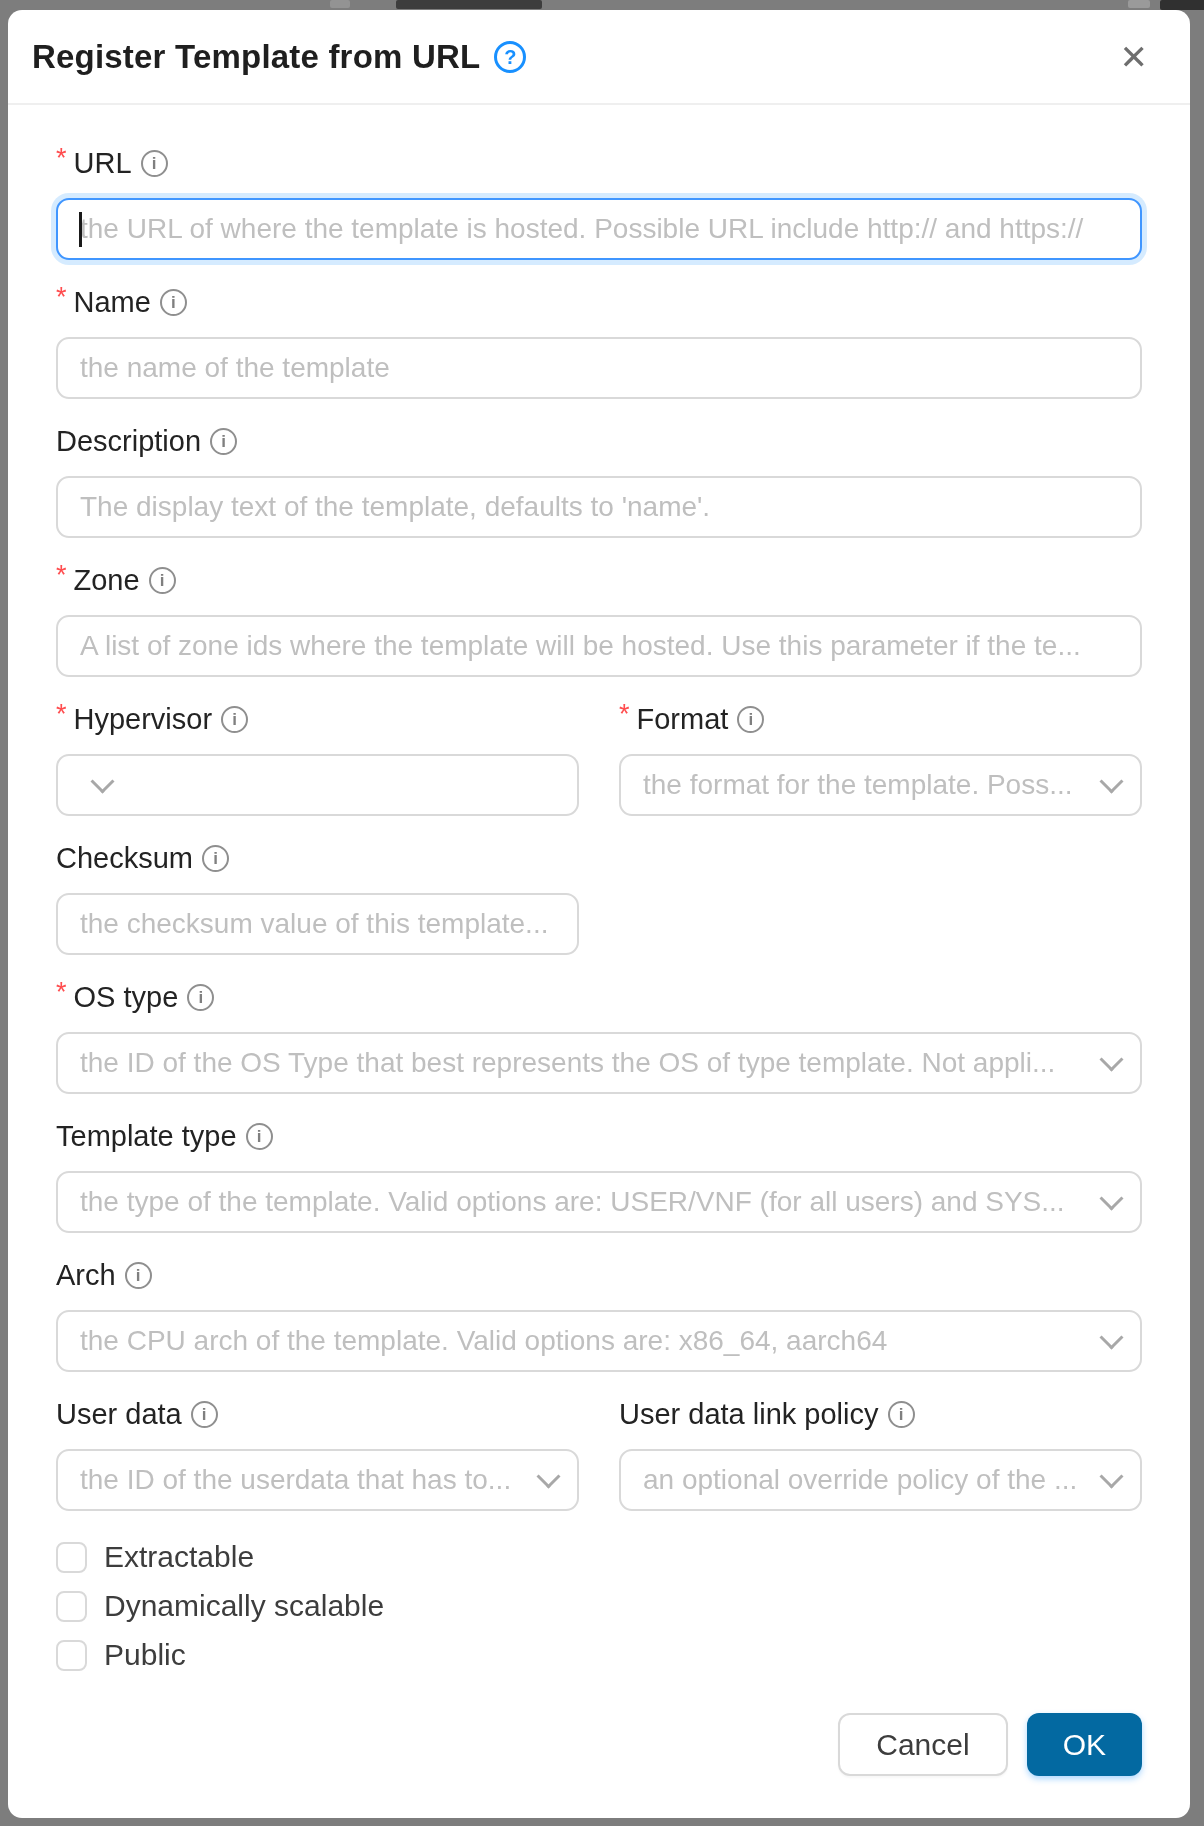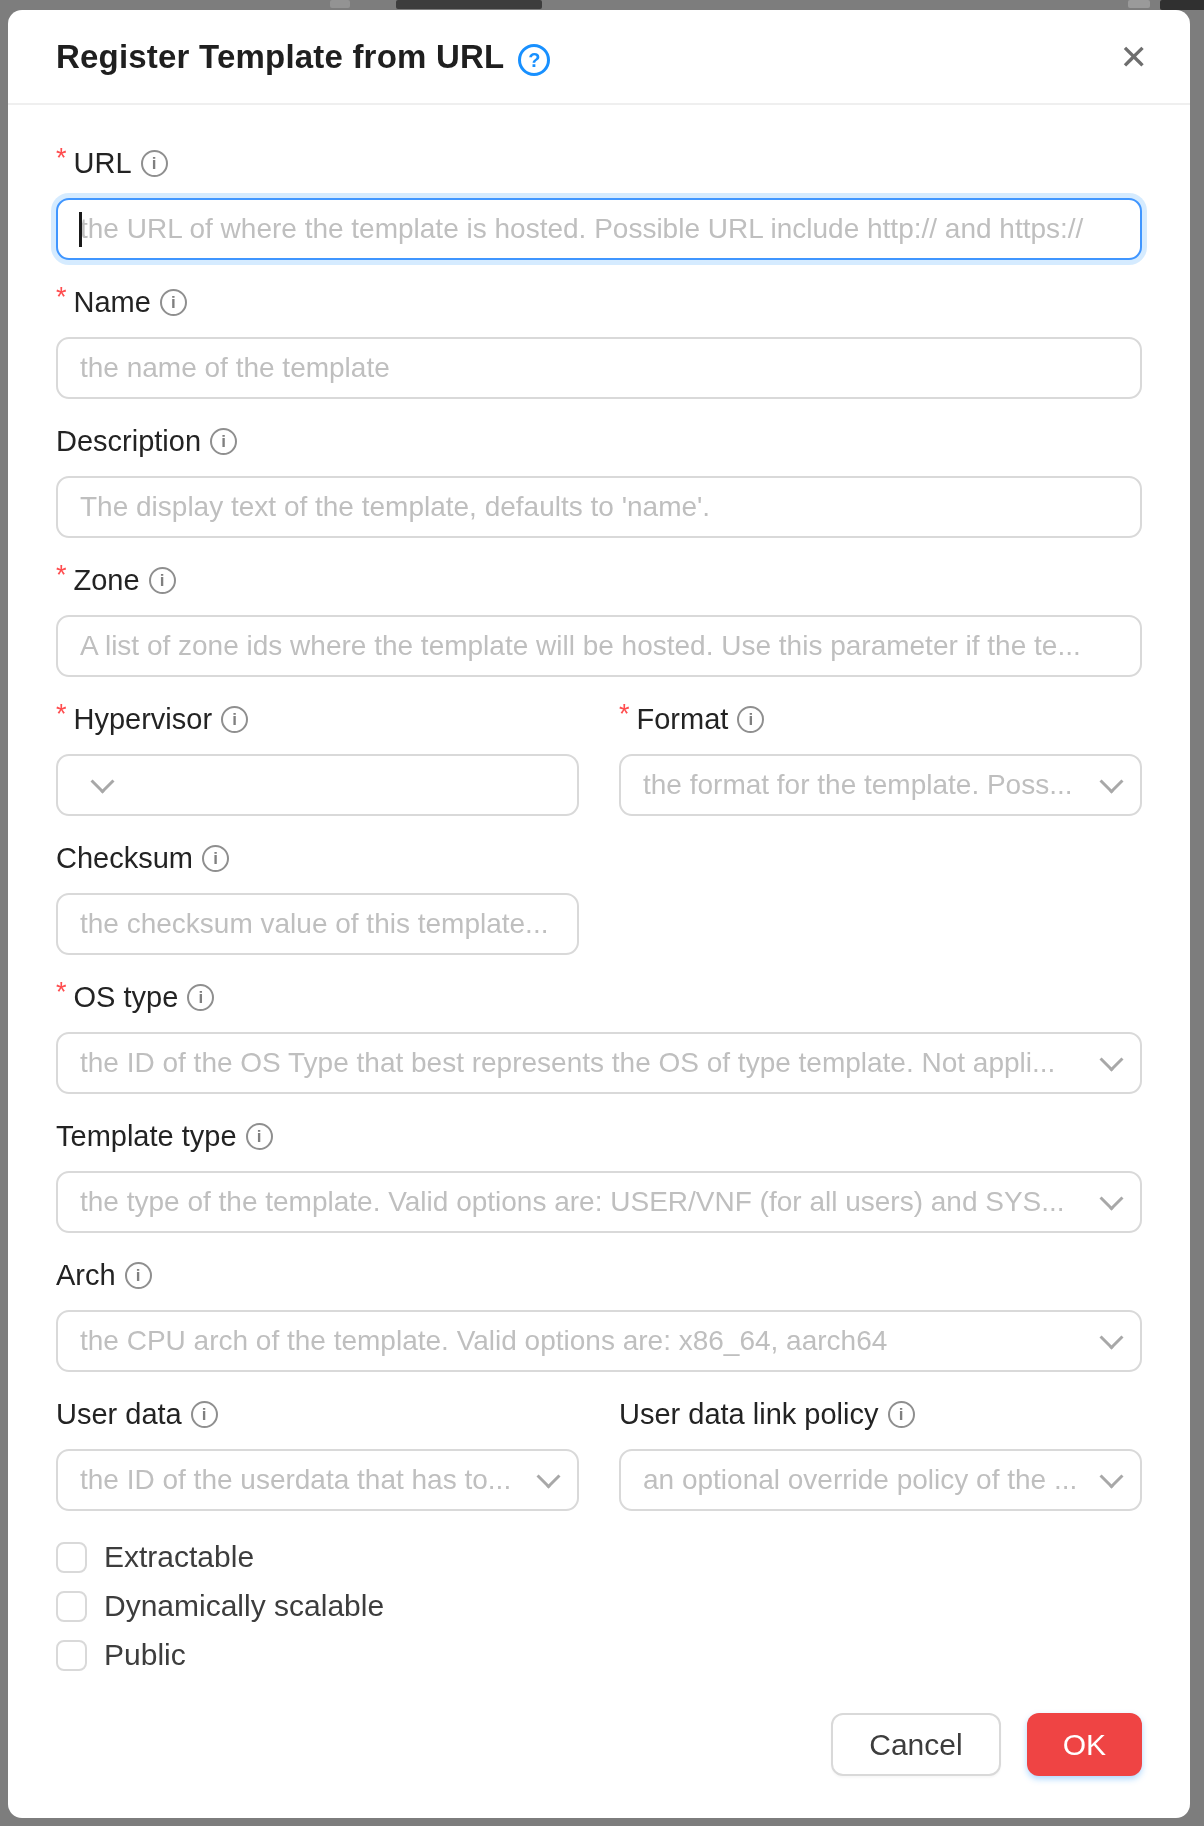--- a/index.html
+++ b/index.html
@@ -16,23 +16,23 @@
   .frag4 { left: 1160px; top: 0; width: 46px; height: 10px; background: #303030; }
 
   .modal {
     position: absolute; left: 8px; top: 10px;
     width: 1182px; height: 1808px;
     background: #ffffff; border-radius: 14px;
     display: flex; flex-direction: column;
   }
   .modal-header {
     position: relative;
-    padding: 28px 48px 27px 48px;
+    padding: 28px 48px 27px 24px;
     border-bottom: 2px solid #efefef;
-    display: flex; align-items: flex-end;
+    display: flex; align-items: center;
   }
   .modal-title {
     font-size: 33px; font-weight: 700; color: #1f1f1f; letter-spacing: 0.2px;
   }
   .help-icon {
     margin-left: 14px; width: 32px; height: 32px; border-radius: 50%;
     border: 3px solid #1890ff; color: #1890ff;
     display: inline-flex; align-items: center; justify-content: center;
     font-size: 20px; font-weight: 700; cursor: pointer;
   }
@@ -89,33 +89,33 @@
     flex: 0 0 auto;
   }
   .checkbox.checked { background: #1890ff; border-color: #1890ff; }
   .checkbox .glyph { display: none; color: #fff; font-size: 21px; font-weight: 700; }
   .checkbox.checked .glyph { display: block; }
   .cb-label { margin-left: 17px; font-size: 30px; color: #3d3d3d; }
 
   .modal-footer {
     margin-top: auto;
     padding: 0 48px 42px 48px;
-    display: flex; justify-content: flex-end; align-items: center; gap: 26px;
+    display: flex; justify-content: flex-end; align-items: center; gap: 19px;
   }
   .btn {
     height: 63px; border-radius: 12px; font-size: 30px; cursor: pointer;
     display: inline-flex; align-items: center; justify-content: center;
     font-family: inherit;
   }
   .btn-cancel {
     background: #fff; border: 2px solid #d9d9d9; color: #3d3d3d; padding: 0 36px;
     box-shadow: 0 2px 2px rgba(0,0,0,0.03);
   }
   .btn-ok {
-    background: #ef4444; border: none; color: #fff; padding: 0 36px;
+    background: #0369a1; border: none; color: #fff; padding: 0 36px;
     box-shadow: 0 3px 6px rgba(24,144,255,0.35);
   }
 </style>
 </head>
 <body>
 
 <div class="bg-frag frag1"></div>
 <div class="bg-frag frag2"></div>
 <div class="bg-frag frag3"></div>
 <div class="bg-frag frag4"></div>

